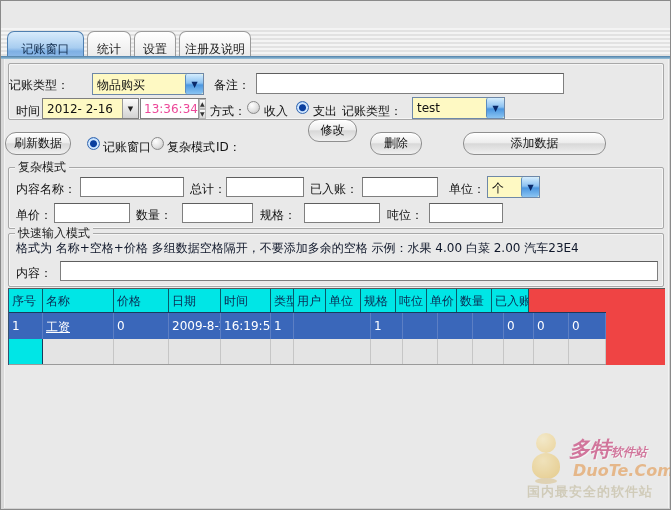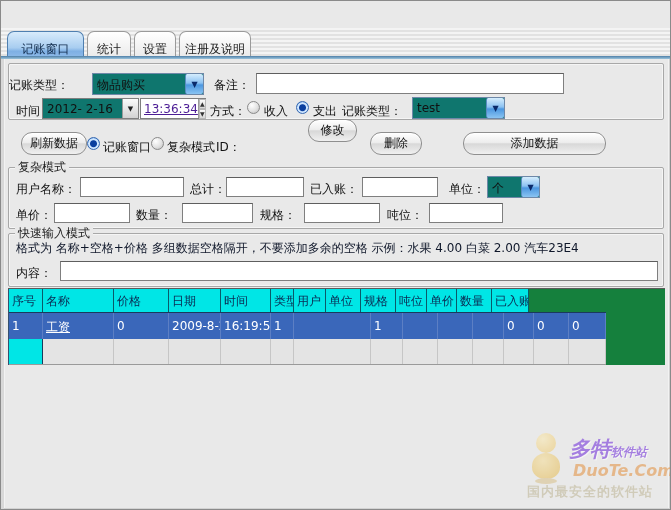--- a/index.html
+++ b/index.html
@@ -26,64 +26,64 @@
   .tabline{position:absolute;left:0;top:55px;width:100%;height:3px;background:linear-gradient(180deg,#4e7fa8,#9cc4dc);}
   
   .panel{position:absolute;left:0;top:58px;width:671px;height:452px;background:#e9e9e9;
     box-shadow:inset 3px 0 0 #d8d8d8,inset -3px 0 0 #d2d2d2,inset 0 -3px 0 #d2d2d2,inset 4px 0 0 #f2f2f2,inset -4px 0 0 #f2f2f2;}
   .groupbox{position:absolute;border:1px solid #a8a8a8;border-radius:2px;box-shadow:inset 0 0 0 1px rgba(255,255,255,.55);}
   .legend{position:absolute;top:-8px;left:6px;background:#e9e9e9;padding:0 3px;font-size:12px;color:#222;line-height:14px;}
   .lbl{position:absolute;font-size:12px;color:#111;white-space:pre;}
   
   .inp{position:absolute;background:#fff;border:1px solid #7f7f7f;border-top-color:#5e5e5e;font-size:12px;padding:1px 3px;color:#111;}
   input.inp{outline:none;}
-  .combo{position:absolute;background:#0f766e;border:1px solid #6e88a8;display:flex;align-items:stretch;}
+  .combo{position:absolute;background:#fef9c3;border:1px solid #6e88a8;display:flex;align-items:stretch;}
   .combo .val{flex:1;font-size:12px;padding:3px 0 0 4px;white-space:pre;overflow:hidden;color:#111;}
   .combo .cbtn{width:18px;border-left:1px solid #5a8cc0;border-radius:2px;
     background:linear-gradient(180deg,#d5edfd 0%,#8cc2f2 45%,#4c97e0 55%,#8ac4f2 100%);
     display:flex;align-items:center;justify-content:center;font-size:8px;color:#0a2a6a;}
   .combo.classic{border-color:#7f7f7f;}
   .combo.classic .cbtn{border-left:1px solid #9a9a9a;border-radius:0;
     background:linear-gradient(180deg,#fbfbfb,#d2d2d2);color:#222;}
   .spinner{position:absolute;background:#fff;border:1px solid #7f7f7f;display:flex;}
-  .spinner .val{flex:1;font-size:12px;padding:3px 0 4px 3px;white-space:pre;color:#4c1d95;text-decoration:underline;}
+  .spinner .val{flex:1;font-size:12px;padding:3px 0 4px 3px;white-space:pre;color:#ec4899;}
   .spinbtns{width:13px;display:flex;flex-direction:column;border-left:1px solid #9a9a9a;}
   .spinbtns div{flex:1;background:linear-gradient(180deg,#fbfbfb,#d6d6d6);border:1px solid #b8b8b8;
     font-size:6px;line-height:8px;text-align:center;color:#333;}
   .radio{position:absolute;width:13px;height:13px;border-radius:50%;border:1px solid #8a8a8a;
     background:radial-gradient(circle at 35% 30%,#ffffff,#e2e2e2 55%,#b8b8b8);}
   .radio.sel{border-color:#3a6ab0;
     background:radial-gradient(circle at 50% 52%,#0a3f9f 0 3px,#cfe6ff 4px 5px,#5a9ae4 6px,#9cc8f4);}
   
   .btn{position:absolute;height:23px;border:1px solid #8f8f8f;border-radius:11px;
     background:linear-gradient(180deg,#ffffff 0%,#ededed 45%,#d8d8d8 52%,#f0f0f0 100%);
     box-shadow:inset 0 1px 0 #fff;font-size:12px;color:#111;
     display:flex;align-items:center;justify-content:center;cursor:default;}
   
   .hint{position:absolute;font-size:12px;color:#0f172a;white-space:pre;}
   
-  .tbl{position:absolute;left:7px;top:287px;width:657px;border-top:1px solid #5a5a5a;background:#15803d;}
+  .tbl{position:absolute;left:7px;top:287px;width:657px;border-top:1px solid #5a5a5a;background:#ef4444;}
   .grid{width:598px;border-left:1px solid #35506e;}
   .thead{display:flex;height:24px;border-bottom:1px solid #1a3a5c;}
   .th{background:#00e6e6;color:#0a2a52;font-size:12px;padding:4px 1px 0 3px;border-right:1px solid #0a5a6a;overflow:hidden;white-space:nowrap;}
   .trow{display:flex;height:26px;}
   .td{background:#3a67ba;color:#fff;font-size:12px;padding:6px 1px 0 3px;border-right:1px solid #5c7fc4;overflow:hidden;white-space:nowrap;}
   .td.uline{text-decoration:underline;}
   .trow2{display:flex;height:26px;border-bottom:1px solid #9a9a9a;}
   .td2{background:#e4e4e4;border-right:1px solid #c6c6c6;}
   .td2.fixed{background:#00e6e6;border-right:1px solid #1a3a5c;border-left:none;}
   
   .wm{position:absolute;left:520px;top:428px;width:146px;height:76px;opacity:.55;pointer-events:none;}
   .wm .mascot{position:absolute;left:8px;top:4px;width:34px;height:54px;}
   .wm .mascot .head{position:absolute;left:7px;top:0;width:20px;height:20px;border-radius:50%;
     background:radial-gradient(circle at 35% 30%,#fbe9b0,#edc35e);}
   .wm .mascot .body{position:absolute;left:3px;top:20px;width:28px;height:26px;border-radius:50% 50% 45% 45%;
     background:radial-gradient(circle at 40% 30%,#f6dd96,#e2b341);}
   .wm .mascot .base{position:absolute;left:6px;top:45px;width:22px;height:6px;border-radius:50%;background:#d8c08a;}
-  .wm .site{position:absolute;left:48px;top:6px;font-size:21px;font-weight:bold;font-style:italic;color:#6d28d9;
+  .wm .site{position:absolute;left:48px;top:6px;font-size:21px;font-weight:bold;font-style:italic;color:#be185d;
     text-shadow:1px 1px 0 #fff;}
   .wm .site small{font-size:12px;}
   .wm .domain{position:absolute;left:52px;top:32px;font-size:16px;font-weight:bold;font-style:italic;color:#e2903e;}
   .wm .slogan{position:absolute;left:6px;top:54px;font-size:13px;font-weight:bold;color:#bdb493;letter-spacing:1px;}
   .faintwm{position:absolute;left:305px;top:234px;font-size:18px;font-style:italic;font-weight:bold;color:#666;
     opacity:.10;transform:rotate(-6deg);pointer-events:none;}
 </style>
 </head>
 <body>
 
@@ -140,41 +140,41 @@
       <div class="lbl" style="left:304px;top:39px;">支出</div>
       <div class="lbl" style="left:333px;top:39px;">记账类型：</div>
       <div class="combo" style="left:403px;top:33px;width:93px;height:22px;">
         <div class="val">test</div>
         <div class="cbtn">
             <span>▼</span>
           </div>
       </div>
     </div>
 
-    <div class="btn" style="left:20px;top:73px;width:66px;">
+    <div class="btn" style="left:4px;top:73px;width:66px;">
         <span>刷新数据</span>
       </div>
     <div class="radio sel" style="left:86px;top:78px;"></div>
     <div class="lbl" style="left:102px;top:80px;">记账窗口</div>
     <div class="radio" style="left:150px;top:78px;"></div>
     <div class="lbl" style="left:166px;top:80px;">复杂模式</div>
     <div class="lbl" style="left:215px;top:80px;">ID：</div>
     <div class="btn" style="left:307px;top:60px;width:49px;align-items:center;">
         <span>修改</span>
       </div>
     <div class="btn" style="left:369px;top:73px;width:52px;">
         <span>删除</span>
       </div>
     <div class="btn" style="left:462px;top:73px;width:143px;">
         <span>添加数据</span>
       </div>
 
     <div class="groupbox" style="left:7px;top:108px;width:656px;height:62px;">
       <div class="legend">复杂模式</div>
-      <div class="lbl" style="left:7px;top:13px;">用户名称：</div>
+      <div class="lbl" style="left:7px;top:13px;">内容名称：</div>
       <input class="inp" style="left: 71px; top: 9px; width: 104px; height: 20px;" value="">
       <div class="lbl" style="left:181px;top:13px;">总计：</div>
       <input class="inp" style="left: 217px; top: 9px; width: 78px; height: 20px;" value="">
       <div class="lbl" style="left:301px;top:13px;">已入账：</div>
       <input class="inp" style="left: 353px; top: 9px; width: 76px; height: 20px;" value="">
       <div class="lbl" style="left:440px;top:13px;">单位：</div>
       <div class="combo" style="left:478px;top:8px;width:53px;height:22px;">
         <div class="val">个</div>
         <div class="cbtn">
             <span>▼</span>

